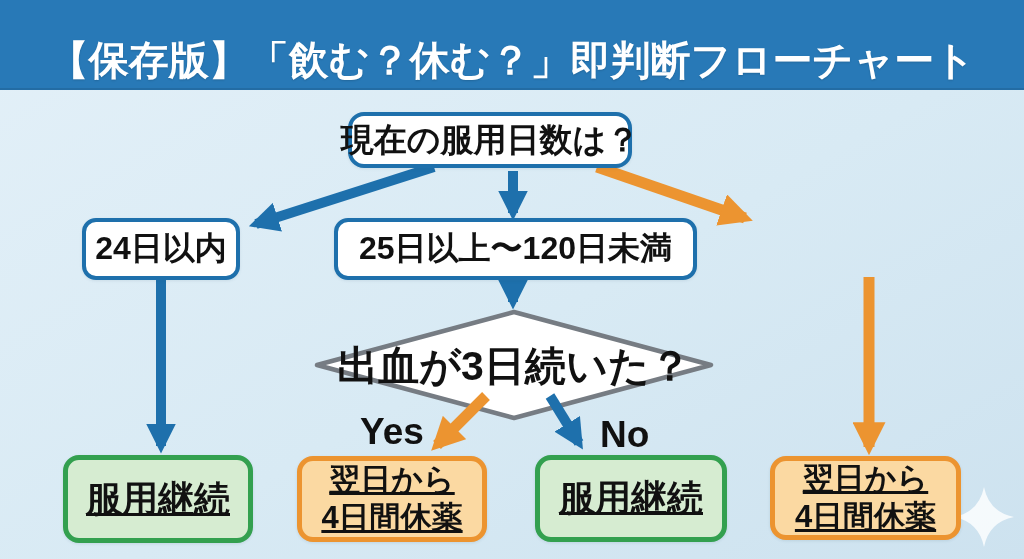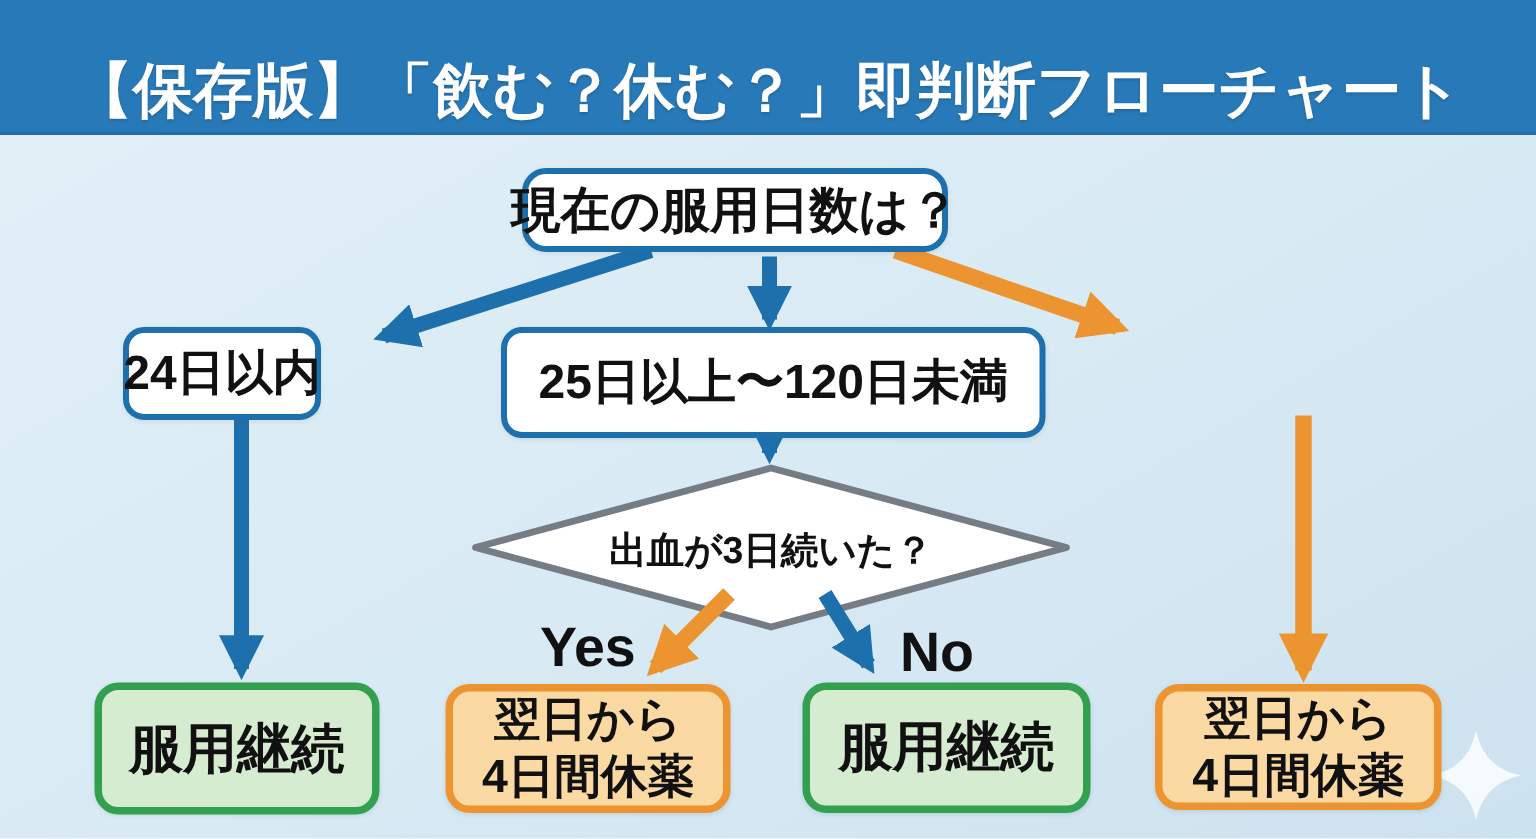--- a/index.html
+++ b/index.html
@@ -34,45 +34,46 @@
     background: var(--white);
     display: flex; align-items: center; justify-content: center;
     color: var(--ink);
     font-weight: 700;
     white-space: nowrap;
     box-shadow: 0 1px 3px rgba(40,80,110,0.10);
   }
   .blue-border   { border: 4px solid var(--blue);   border-radius: 14px; }
   .orange-border { border: 5px solid var(--orange); border-radius: 14px; }
   .node-root  { left: 348px; top: 112px; width: 284px; height: 56px; font-size: 33px; border-radius: 16px; }
-  .node-b1    { left:  82px; top: 218px; width: 132px; height: 62px; font-size: 32px; }
-  .node-b2    { left: 334px; top: 218px; width: 363px; height: 74px; font-size: 32px; }
+  .node-b1    { left:  82px; top: 218px; width: 158px; height: 62px; font-size: 32px; }
+  .node-b2    { left: 334px; top: 218px; width: 363px; height: 62px; font-size: 32px; }
   .node-b3    { left: 755px; top: 218px; width: 228px; height: 59px; font-size: 31px; }
   .outcome {
     position: absolute;
     box-sizing: border-box;
     border-radius: 16px;
     display: flex; flex-direction: column; align-items: center; justify-content: center;
     color: var(--ink);
     font-weight: 700;
     white-space: nowrap;
     box-shadow: 0 1px 3px rgba(40,80,110,0.12);
+    text-decoration: underline;
   }
   .outcome-green  { background: var(--green-fill);  border: 5px solid var(--green); }
   .outcome-orange { background: var(--orange-fill); border: 5px solid var(--orange); }
   .out1 { left:  63px; top: 455px; width: 190px; height: 88px; font-size: 36px; }
   .out2 { left: 297px; top: 456px; width: 190px; height: 86px; font-size: 31px; line-height: 1.22; }
   .out3 { left: 535px; top: 455px; width: 192px; height: 87px; font-size: 36px; }
   .out4 { left: 770px; top: 456px; width: 191px; height: 84px; font-size: 31px; line-height: 1.22; }
   .outcome span { display: block; text-align: center; }
   
   .decision-label {
     position: absolute; left: 364px; top: 346px; width: 300px; height: 40px;
     display: flex; align-items: center; justify-content: center;
-    font-size: 25px; font-weight: 700; color: var(--ink); white-space: nowrap; text-align: right;
+    font-size: 41px; font-weight: 700; color: var(--ink); white-space: nowrap; text-align: right;
   }
   .yn-label {
     position: absolute;
     font-size: 37px; font-weight: 700; color: var(--ink); margin-top: 13px;
   }
   .label-yes { left: 360px; top: 398px; }
   .label-no  { left: 600px; top: 401px; }
   
   .flow-svg { position: absolute; left: 0; top: 0; pointer-events: none; }
   .arrow-blue   { stroke: var(--blue);   stroke-width: 10px; fill: none; }

